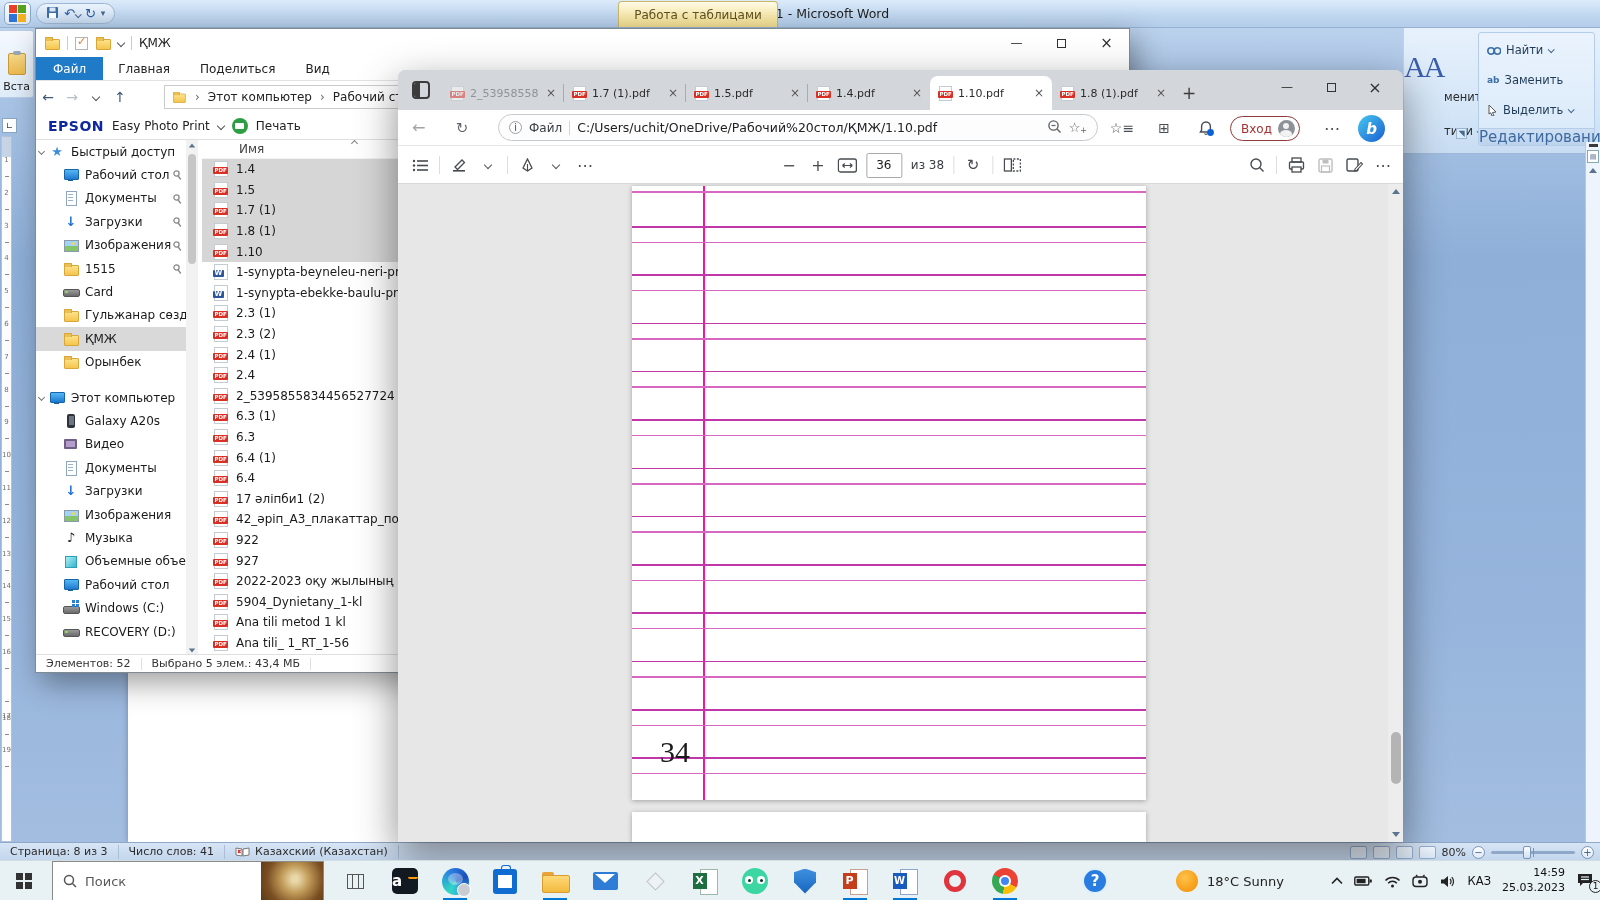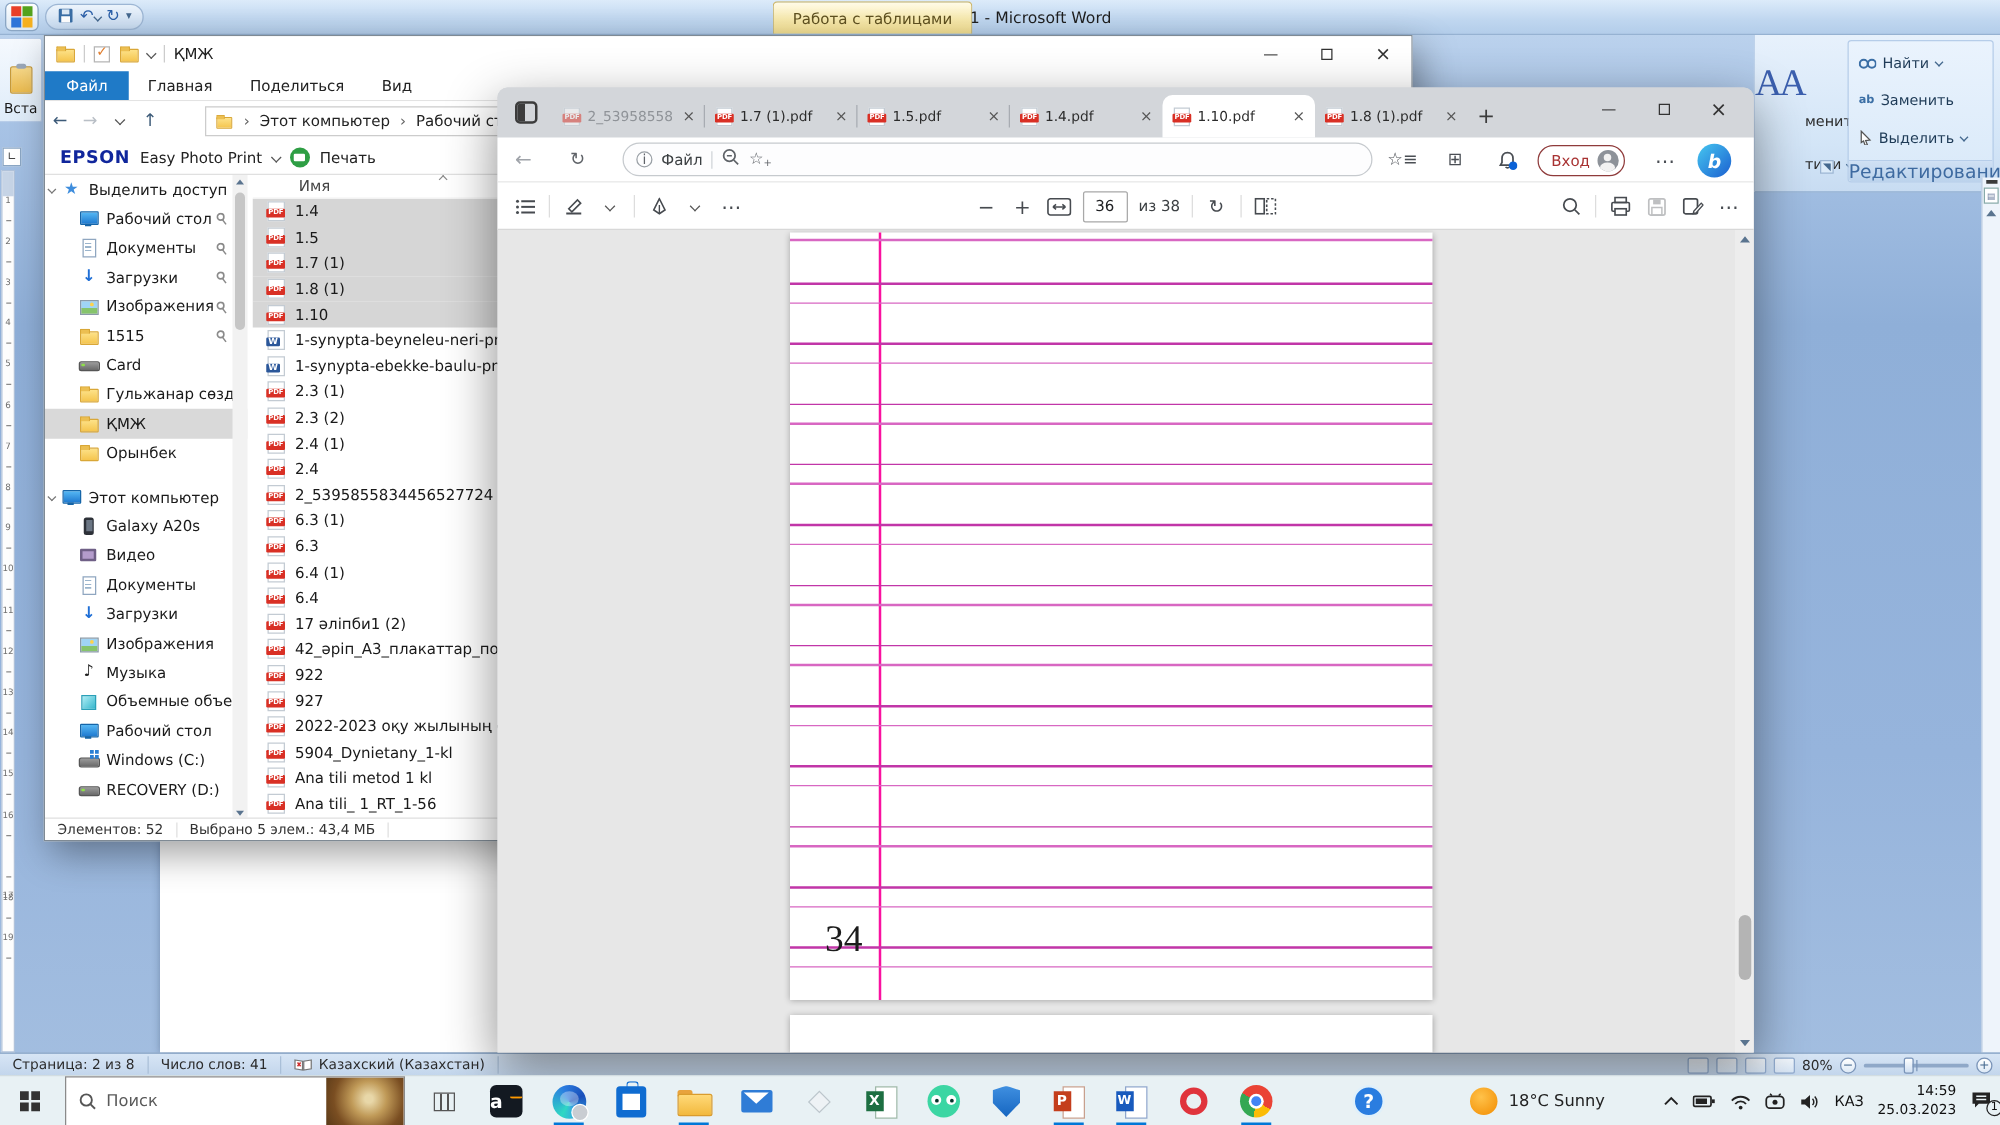--- a/index.html
+++ b/index.html
@@ -385,21 +385,21 @@
 
     <div class="w-scroll">
       <span class="split"></span>
       <span class="ricon">▤</span>
       <span class="tri-up" style="left:3px;top:26px"></span>
     </div>
 
     <div class="w-page"></div>
 
     <div class="w-status">
-      <span class="ws-item">Страница: 2 из 8</span>
+      <span class="ws-item">Страница: 8 из 3</span>
       <span class="ws-item">Число слов: 41</span>
       <span class="ws-item">
         <svg width="15" height="11">
             <path d="M1 2 L7 3 L7 10 L1 9 Z" fill="#fff" stroke="#777" stroke-width="1"></path>
             <path d="M14 2 L8 3 L8 10 L14 9 Z" fill="#fff" stroke="#777" stroke-width="1"></path>
             <path d="M3 4 L5.5 7 M5.5 4 L3 7" stroke="#d03030" stroke-width="1.2"></path>
           </svg>
         <span>Казахский (Казахстан)</span>
       </span>
       <span class="ws-right">
@@ -463,21 +463,21 @@
       <span>Easy Photo Print</span>
       <span class="chev-dn"></span>
       <span class="print-ico"></span>
       <span>Печать</span>
     </div>
     <div class="e-body">
       <div class="e-side" id="esidebar">
           <div class="sb-row root">
             <i class="exp"></i>
             <span class="glyph g-star">★</span>
-            <span>Выделить доступ</span>
+            <span>Быстрый доступ</span>
           </div>
           <div class="sb-row">
             <span class="si si-mon"></span>
             <span>Рабочий стол</span>
             <svg class="pin" width="10" height="11">
               <circle cx="4.5" cy="3.5" r="2.6" fill="none" stroke="#8a8a8a" stroke-width="1.3"></circle>
               <line x1="5.8" y1="5.5" x2="8.8" y2="9.5" stroke="#8a8a8a" stroke-width="1.3"></line>
             </svg>
           </div>
           <div class="sb-row">
@@ -795,20 +795,21 @@
         <span class="e-ctl" style="font-size:16px">×</span>
       </span>
     </div>
     <div class="etoolbar">
       <span class="nav-back">←</span>
       <span class="nav-rel">↻</span>
       <span class="pill">
         <span class="info">i</span>
         <span>Файл</span>
         <span class="psep"></span>
+        <span class="url">C:/Users/uchit/OneDrive/Рабочий%20стол/ҚМЖ/1.10.pdf</span>
         <span class="pic16">
           <svg width="15" height="15">
               <circle cx="6.5" cy="6.5" r="4.6" fill="none" stroke="#5f6368" stroke-width="1.4"></circle>
               <line x1="10" y1="10" x2="13.5" y2="13.5" stroke="#5f6368" stroke-width="1.4"></line>
               <line x1="4.5" y1="6.5" x2="8.5" y2="6.5" stroke="#5f6368" stroke-width="1.2"></line>
             </svg>
         </span>
         <span class="pic16">☆<span style="font-size:8px;vertical-align:bottom">+</span></span>
       </span>
       <span class="tb-ico" style="left:712px">☆≡</span>

